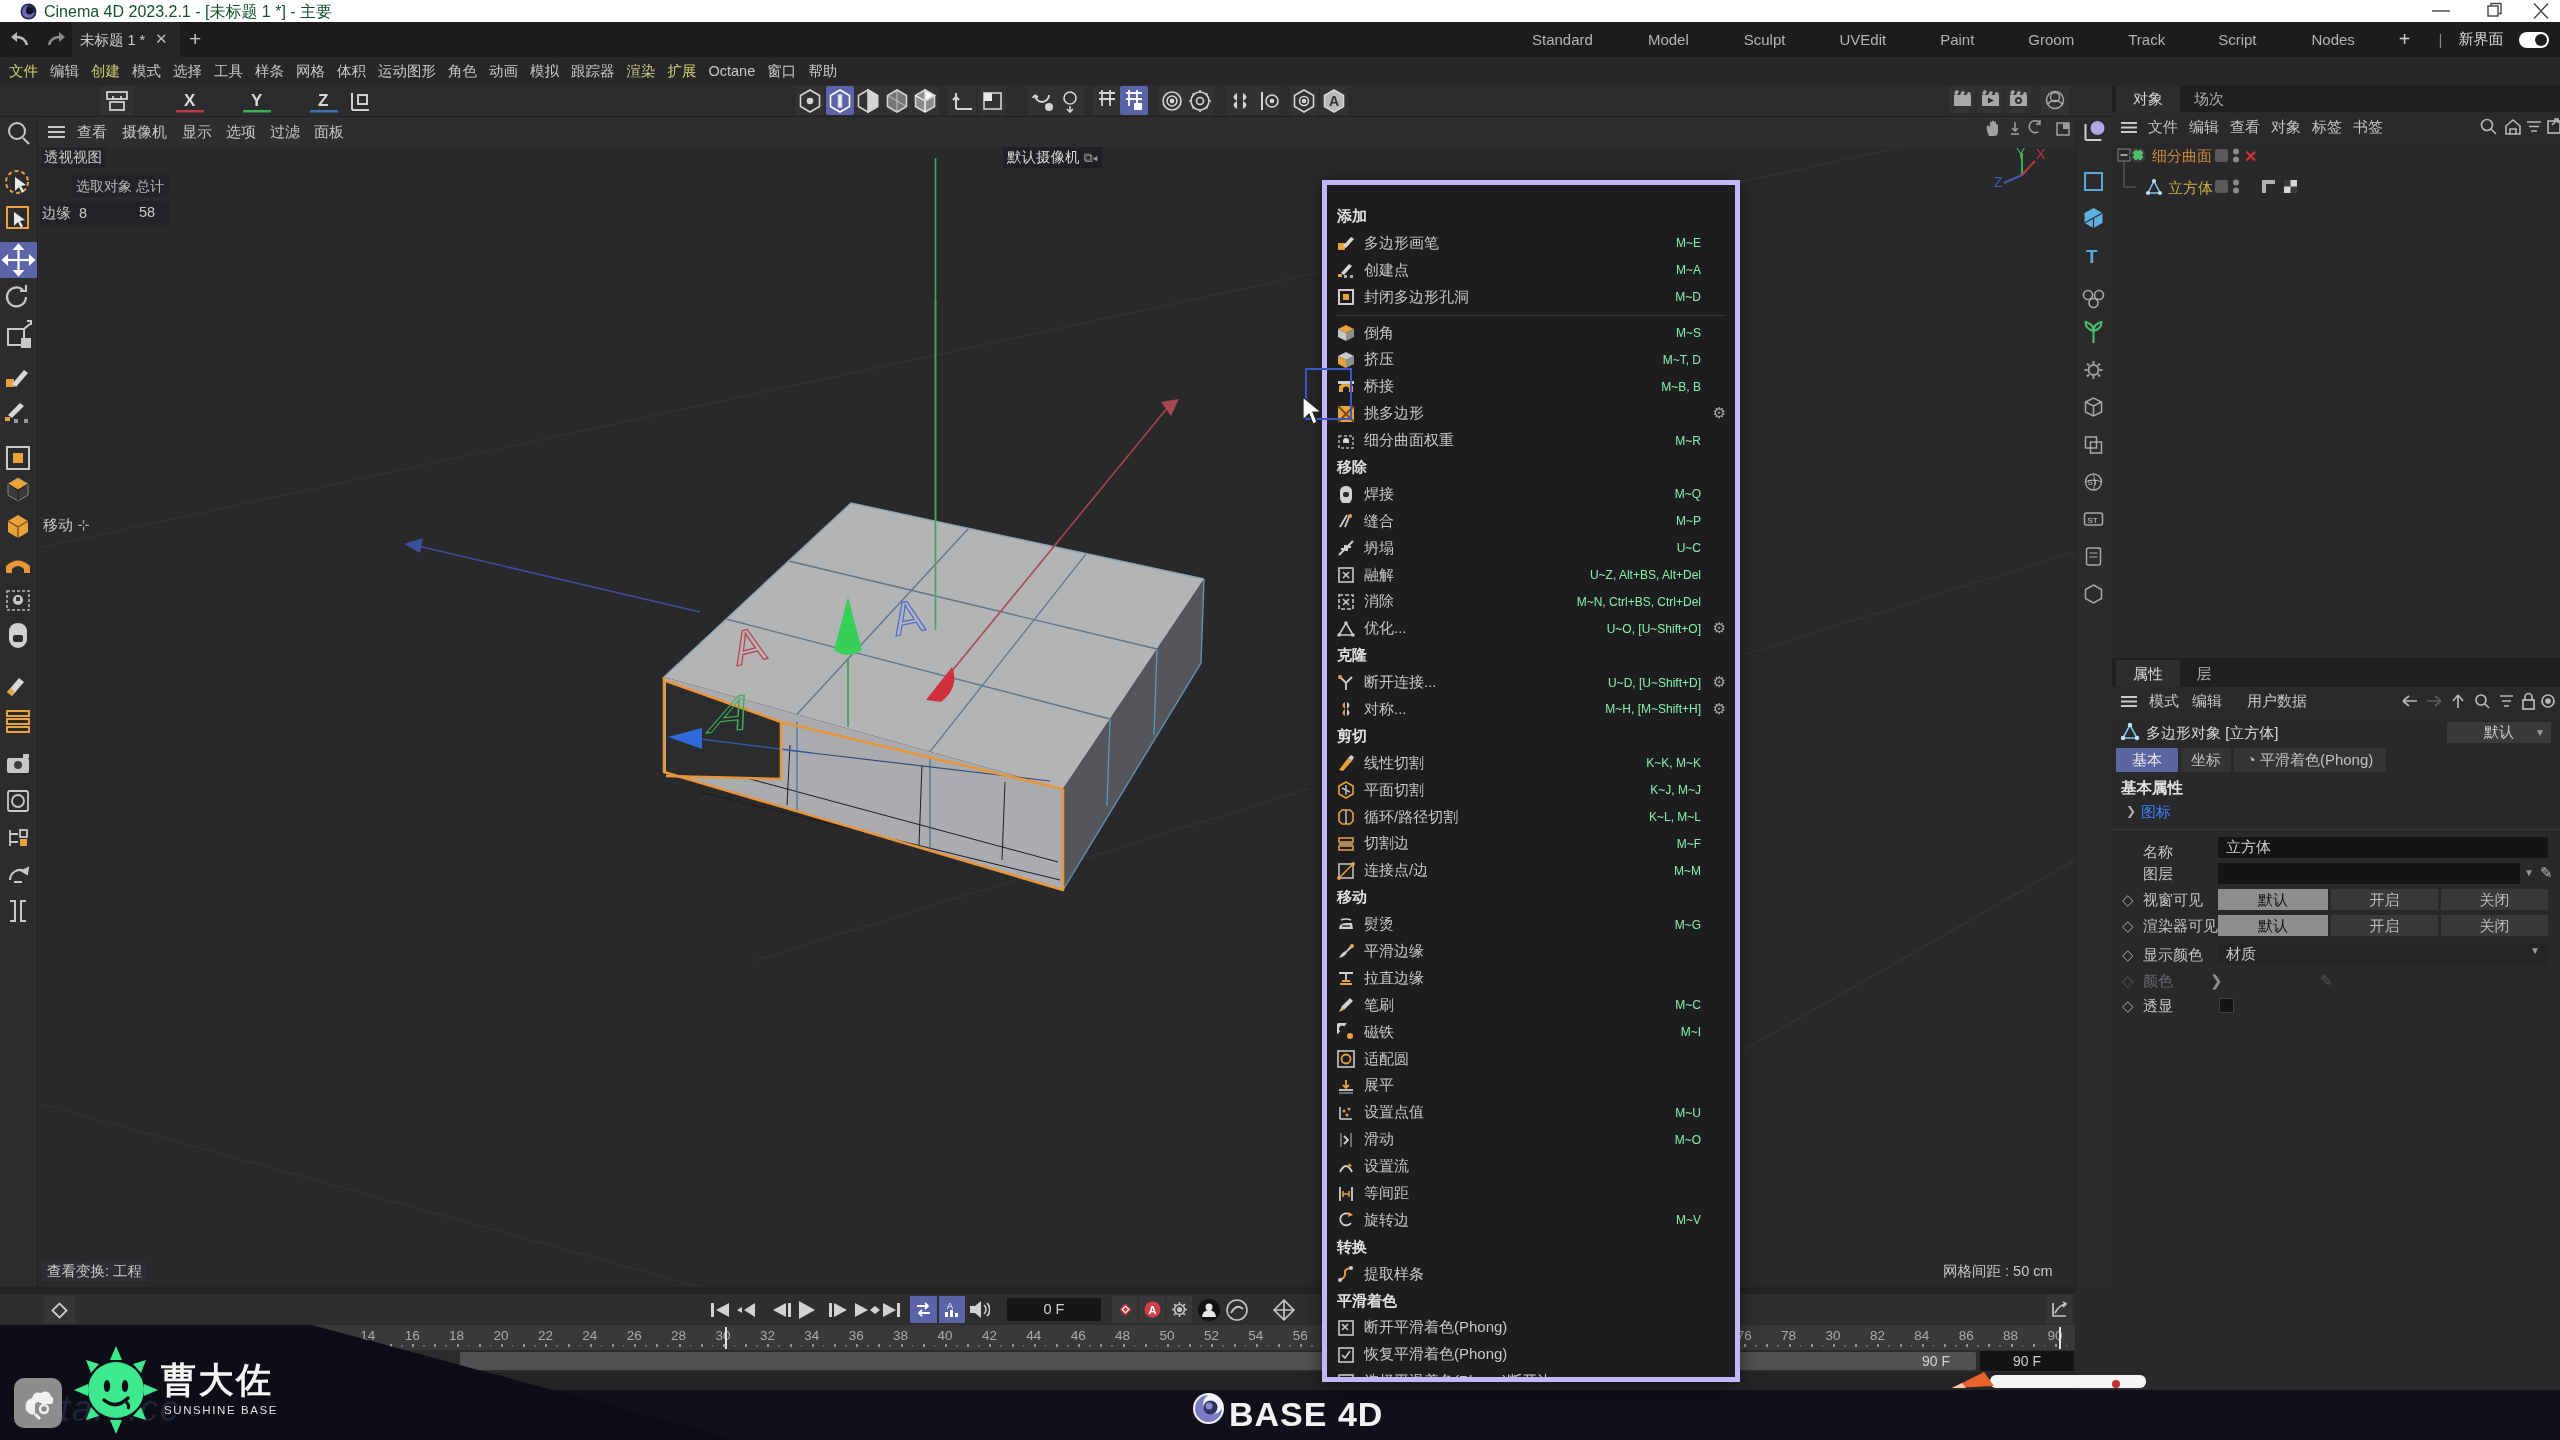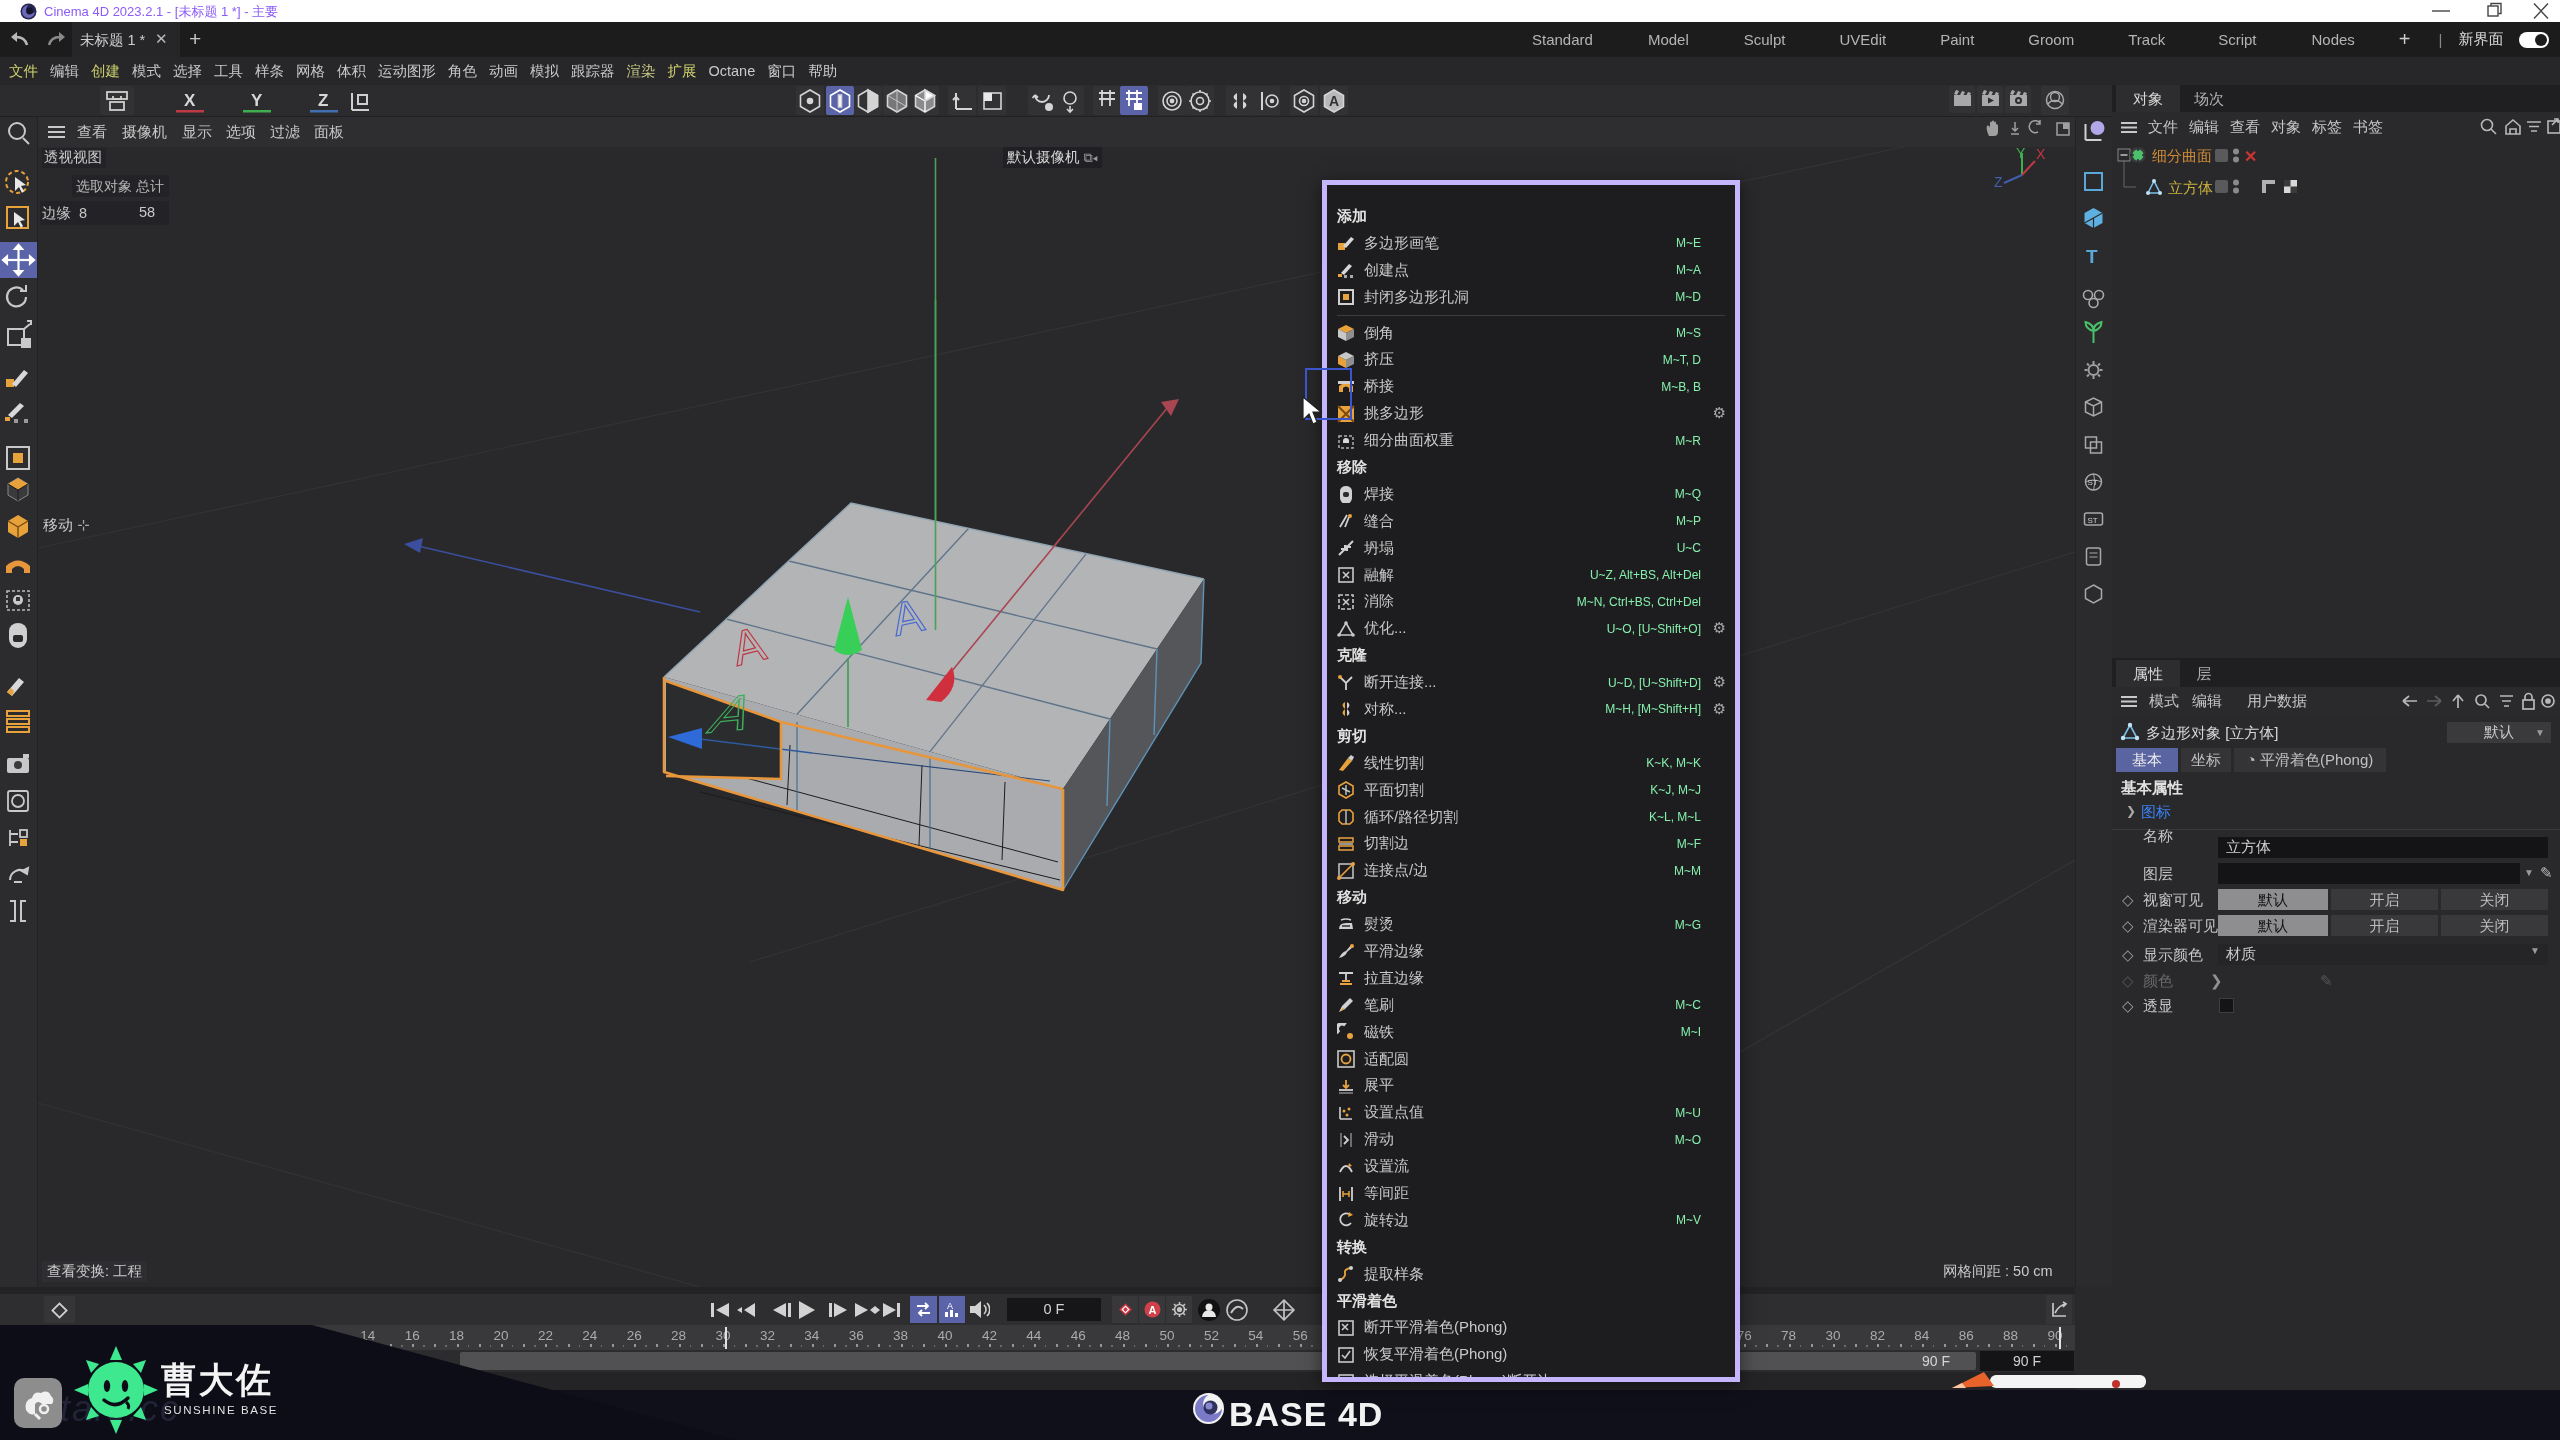--- a/index.html
+++ b/index.html
@@ -9,21 +9,21 @@
 </style></head>
 <body>
 <div id="stage">
 
 <div class="abs" style="left:0;top:0;width:2560px;height:22px;background:#ffffff">
   <svg class="abs" style="left:20px;top:3px" width="17" height="17" viewBox="0 0 17 17">
         <circle cx="8.5" cy="8.5" r="8" fill="#26264f"></circle>
         <path d="M8.5 2 A6.5 6.5 0 1 0 15 8.5 A4.7 4.7 0 1 1 8.5 2Z" fill="#6a6ab8"></path>
         <circle cx="9.5" cy="8" r="3.4" fill="#14142e"></circle>
       </svg>
-  <div class="abs" style="left:44px;top:3px;font-size:13px;color:#8b5cf6;line-height:18px">Cinema 4D 2023.2.1 - [未标题 1 *] - 主要</div>
+  <div class="abs" style="left:44px;top:3px;font-size:16px;color:#14532d;line-height:18px">Cinema 4D 2023.2.1 - [未标题 1 *] - 主要</div>
   <svg class="abs" style="left:2428px;top:0" width="132" height="22" viewBox="0 0 132 22" fill="none" stroke="#444" stroke-width="1.4">
     <line x1="4" y1="11" x2="22" y2="11"></line>
     <rect x="60" y="6" width="10" height="10"></rect>
         <path d="M63 6 v-2.5 h10 v10 h-2.5"></path>
     <path d="M106 3.5 L120 18.5 M120 3.5 L106 18.5"></path>
   </svg>
 </div>
 
 <div class="abs" style="left:0;top:22px;width:2560px;height:35px;background:#1c1c1c">
   <svg class="abs" style="left:8px;top:9px" width="60" height="18" viewBox="0 0 60 18" fill="none">
@@ -761,21 +761,21 @@
       </svg>
   <div class="abs" style="left:34px;top:66px;color:#d8d8d8">多边形对象 [立方体]</div>
   <div class="abs" style="left:335px;top:64px;width:104px;height:21px;background:#3a3a3c;color:#c8c8c8;display:flex;align-items:center;justify-content:center">默认 <span style="position:absolute;right:6px;font-size:10px;color:#999">▼</span></div>
   <div class="abs" style="left:4px;top:90px;width:62px;height:24px;background:#5a64a0;color:#ececec;text-align:center;line-height:24px">基本</div>
   <div class="abs" style="left:69px;top:90px;width:50px;height:24px;background:#343436;color:#c0c0c0;text-align:center;line-height:24px">坐标</div>
   <div class="abs" style="left:122px;top:90px;width:152px;height:24px;background:#343436;color:#c0c0c0;text-align:center;line-height:24px">◔ 平滑着色(Phong)</div>
   <div class="abs" style="left:9px;top:120px;font-size:15.5px;font-weight:bold;color:#e2e2e2">基本属性</div>
   <div class="abs" style="left:14px;top:146px;color:#aaa;font-size:12px">❯</div>
   <div class="abs" style="left:29px;top:145px;color:#3b82f6">图标</div>
   <div class="abs" style="left:0;top:171px;width:448px;height:1px;background:#3a3a3e"></div>
-  <div class="abs" style="left:31px;top:169px">名称</div>
+  <div class="abs" style="left:31px;top:185px">名称</div>
   <div class="abs" style="left:106px;top:179px;width:330px;height:21px;background:#141416;color:#d0d0d0;padding:1px 0 0 8px">立方体</div>
   <div class="abs" style="left:31px;top:207px">图层</div>
   <div class="abs" style="left:106px;top:205px;width:302px;height:21px;background:#141416"></div>
   <div class="abs" style="left:412px;top:209px;font-size:10px;color:#999">▼</div>
   <div class="abs" style="left:428px;top:206px;color:#b8b8b8">✎</div>
   <div class="abs" style="left:10px;top:233px;color:#9a9a9a">◇</div>
   <div class="abs" style="left:31px;top:233px">视窗可见</div>
   <div class="abs" style="left:106px;top:231px;width:110px;height:21px;background:#8e8e90;color:#141414;text-align:center;line-height:21px">默认</div>
   <div class="abs" style="left:219px;top:231px;width:107px;height:21px;background:#39393b;color:#bdbdbd;text-align:center;line-height:21px">开启</div>
   <div class="abs" style="left:329px;top:231px;width:107px;height:21px;background:#39393b;color:#bdbdbd;text-align:center;line-height:21px">关闭</div>

